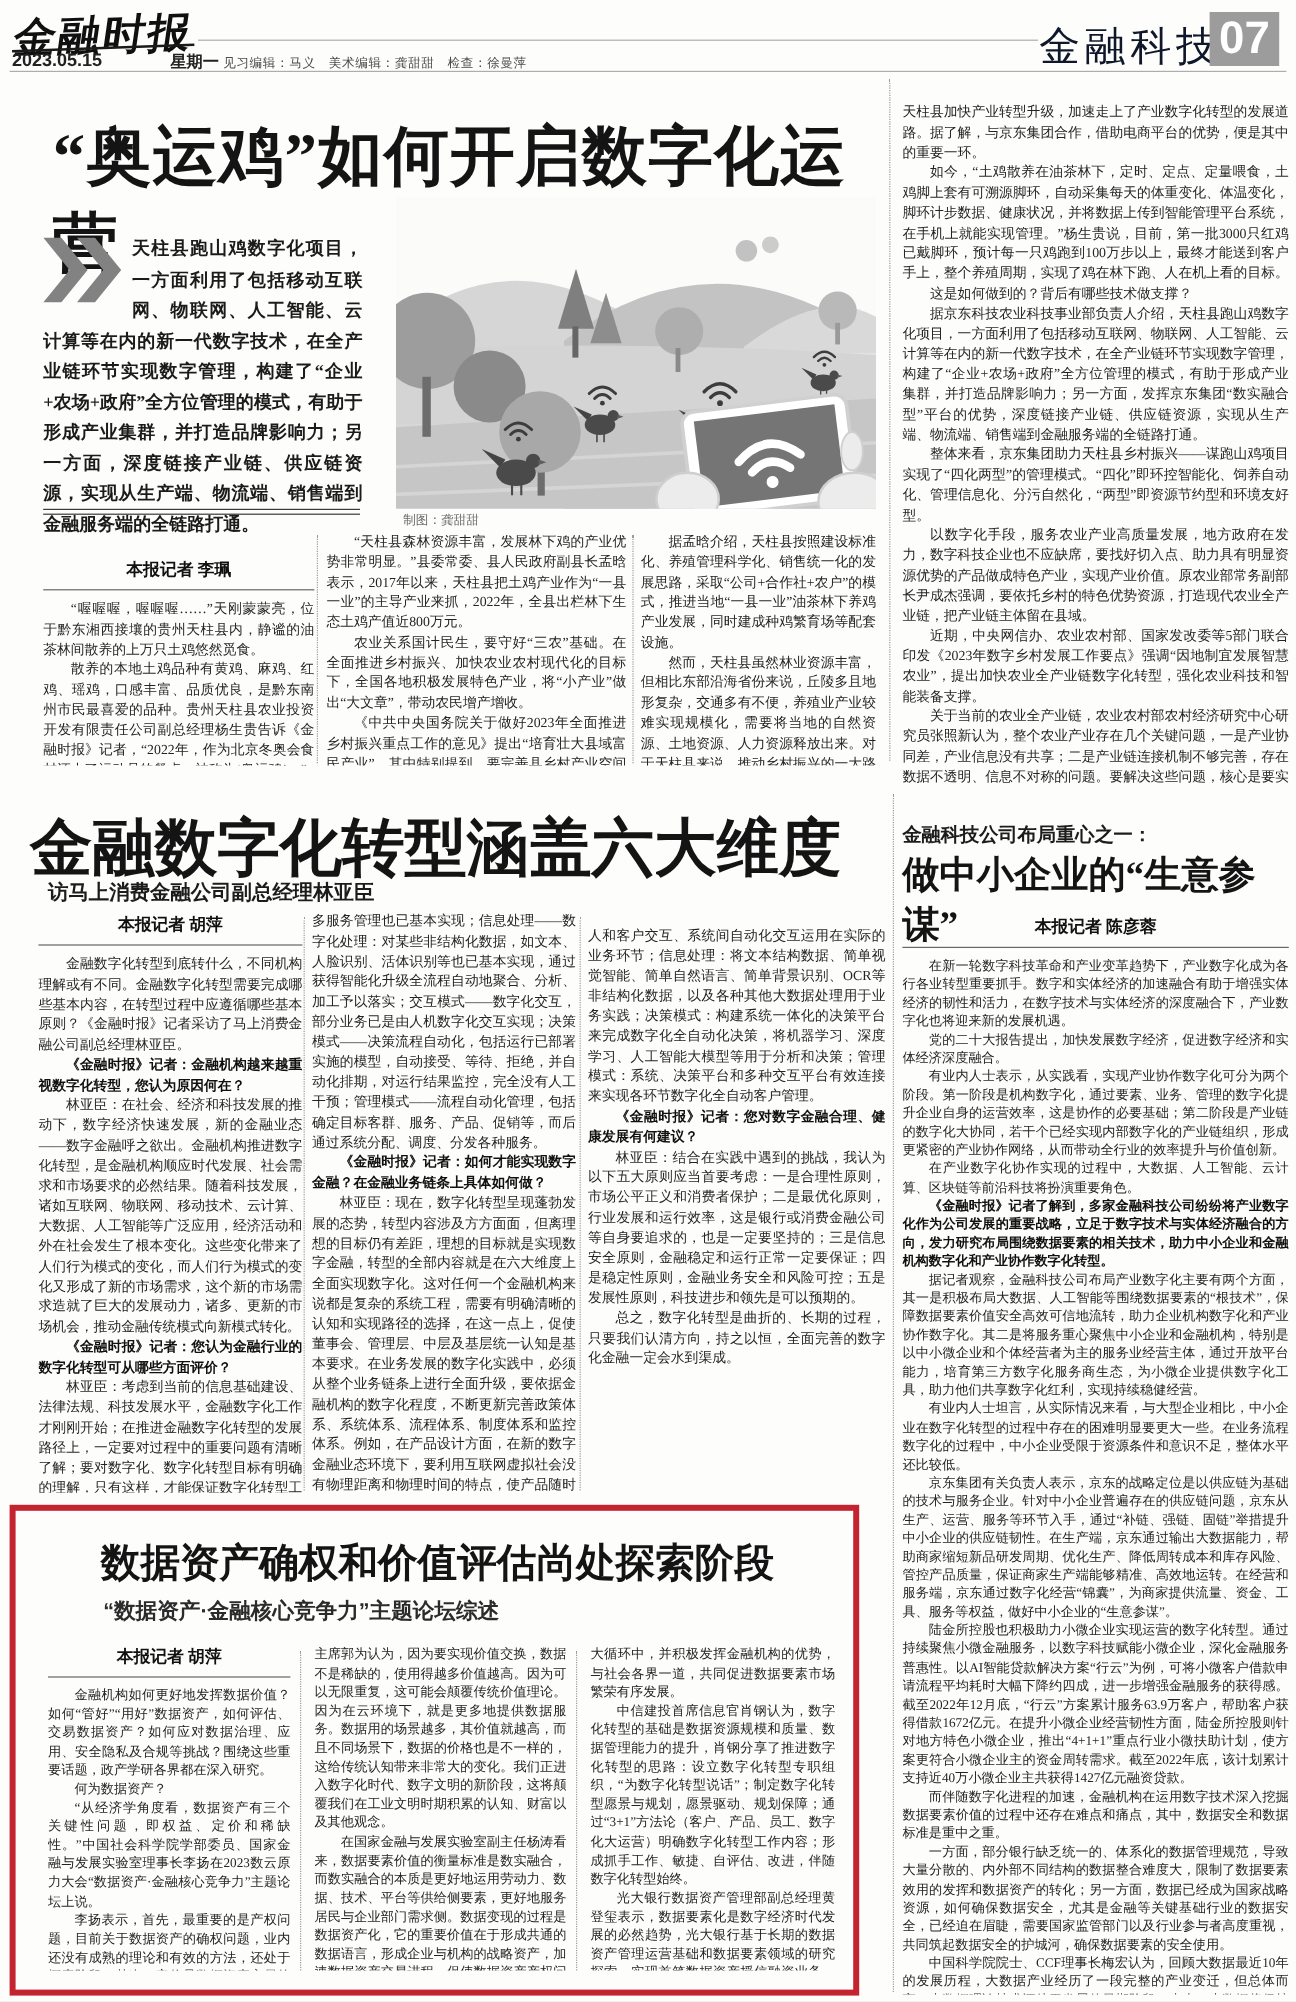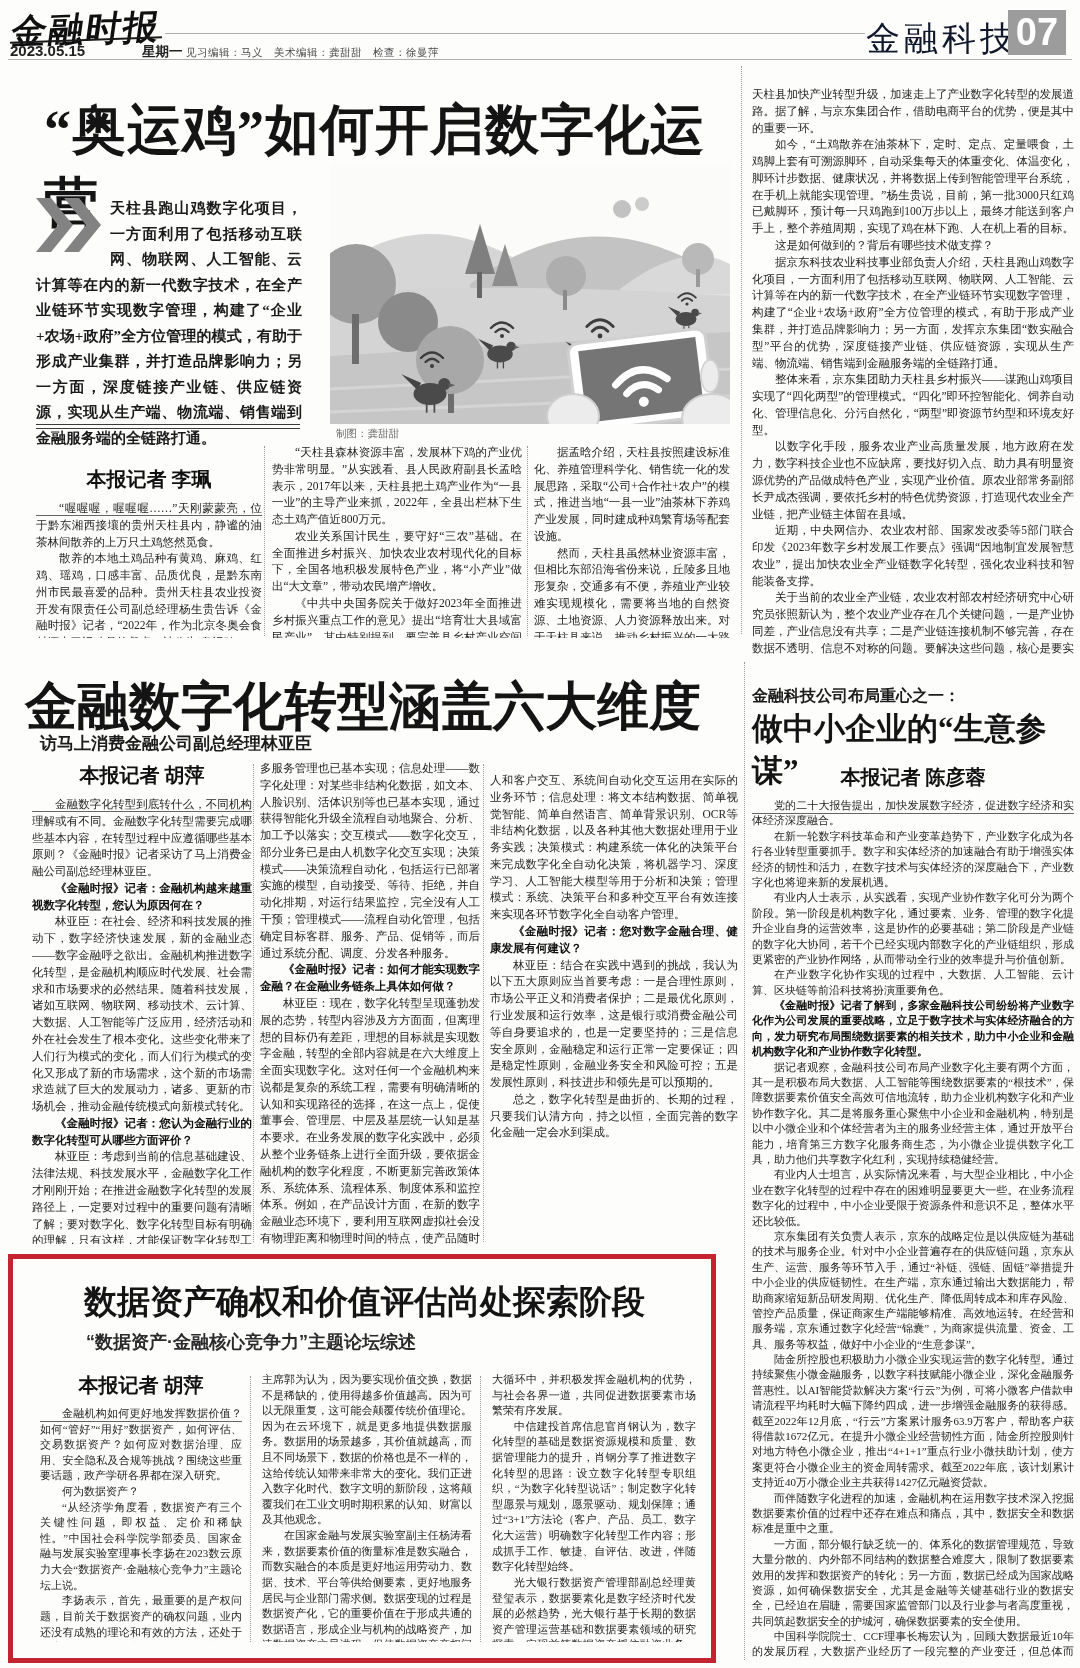--- a/index.html
+++ b/index.html
@@ -19,22 +19,22 @@
            font-size:38px;text-align:center;}
   
   .h-serif{font-family:"Liberation Serif",serif;font-weight:900;color:#141414;}
   .kicker{font-family:"Liberation Sans",sans-serif;font-weight:bold;color:#1c1c1c;}
   
   .col{font-family:"Liberation Serif",serif;font-size:11.5px;line-height:1.46;color:#242424;
        text-align:justify;overflow:hidden;}
   .col .para{margin:0;text-indent:2em;}
   .col .para.cont{text-indent:0;}
   .col .para.q{font-weight:bold;color:#111;}
-  .byline{font-family:"Liberation Serif",serif;font-weight:bold;font-size:20px;color:#111;
-          text-align:center;border-bottom:1px solid #666;padding-bottom:22px;}
+  .byline{font-family:"Liberation Serif",serif;font-weight:bold;font-size:14px;color:#111;
+          text-align:center;border-bottom:1px solid #666;padding-bottom:7px;}
   .intro{font-family:"Liberation Serif",serif;font-weight:bold;font-size:15px;line-height:1.7;
          color:#1b1b1b;text-align:justify;}
   .dbl-rule{height:3px;border-top:1px solid #3a3a3a;border-bottom:1px solid #3a3a3a;}
   .dotted-v{border-left:1px dotted #9b9b9b;width:0;}
   .caption{font-family:"Liberation Sans",sans-serif;font-size:10.5px;color:#6b6b6b;}
   .red-box{border:5px solid #c32430;background:#fdfdfc;}
   .subtitle{font-family:"Liberation Sans",sans-serif;font-weight:bold;color:#2b2b2b;}
 </style>
 </head>
 <body>
@@ -128,21 +128,21 @@
     <ellipse cx="380" cy="212" rx="9" ry="16" fill="#ececec" stroke="#cfcfcf" stroke-width="1.5"></ellipse>
   </svg>
   <div class="abs caption" style="left:336px;top:427px;">制图：龚甜甜</div>
 
   <div class="abs byline" style="left:36px;top:466px;width:226px;">本报记者 李珮</div>
   <div class="abs col" style="left:36px;top:500px;width:226px;height:138px;">
       <p class="para">“喔喔喔，喔喔喔……”天刚蒙蒙亮，位于黔东湘西接壤的贵州天柱县内，静谧的油茶林间散养的上万只土鸡悠然觅食。</p>
       <p class="para">散养的本地土鸡品种有黄鸡、麻鸡、红鸡、瑶鸡，口感丰富、品质优良，是黔东南州市民最喜爱的品种。贵州天柱县农业投资开发有限责任公司副总经理杨生贵告诉《金融时报》记者，“2022年，作为北京冬奥会食材还上了运动员的餐桌，被称为‘奥运鸡’。”</p>
     </div>
   <div class="abs col" style="left:272px;top:444px;width:250px;height:194px;">
-      <p class="para">“天柱县森林资源丰富，发展林下鸡的产业优势非常明显。”从实践看、县人民政府副县长孟晗表示，2017年以来，天柱县把土鸡产业作为“一县一业”的主导产业来抓，2022年，全县出栏林下生态土鸡产值近800万元。</p>
+      <p class="para">“天柱县森林资源丰富，发展林下鸡的产业优势非常明显。”县委常委、县人民政府副县长孟晗表示，2017年以来，天柱县把土鸡产业作为“一县一业”的主导产业来抓，2022年，全县出栏林下生态土鸡产值近800万元。</p>
       <p class="para">农业关系国计民生，要守好“三农”基础。在全面推进乡村振兴、加快农业农村现代化的目标下，全国各地积极发展特色产业，将“小产业”做出“大文章”，带动农民增产增收。</p>
       <p class="para">《中共中央国务院关于做好2023年全面推进乡村振兴重点工作的意见》提出“培育壮大县域富民产业”，其中特别提到，要完善县乡村产业空间布局，提升县域产业承载和配套服务功能，增强重点镇集聚功能，实施“一县一业”强县富民工程。</p>
     </div>
   <div class="abs col" style="left:534px;top:444px;width:196px;height:194px;">
       <p class="para">据孟晗介绍，天柱县按照建设标准化、养殖管理科学化、销售统一化的发展思路，采取“公司+合作社+农户”的模式，推进当地“一县一业”油茶林下养鸡产业发展，同时建成种鸡繁育场等配套设施。</p>
       <p class="para">然而，天柱县虽然林业资源丰富，但相比东部沿海省份来说，丘陵多且地形复杂，交通多有不便，养殖业产业较难实现规模化，需要将当地的自然资源、土地资源、人力资源释放出来。对于天柱县来说，推动乡村振兴的一大路径，就是让得天独厚的农业资源以数字化方式“活起来”，从而激发资源禀赋的比较优势。</p>
     </div>
   <div class="abs col" style="left:752px;top:66px;width:322px;height:570px;margin-top:20px;">
       <p class="para cont">天柱县加快产业转型升级，加速走上了产业数字化转型的发展道路。据了解，与京东集团合作，借助电商平台的优势，便是其中的重要一环。</p>
       <p class="para">如今，“土鸡散养在油茶林下，定时、定点、定量喂食，土鸡脚上套有可溯源脚环，自动采集每天的体重变化、体温变化，脚环计步数据、健康状况，并将数据上传到智能管理平台系统，在手机上就能实现管理。”杨生贵说，目前，第一批3000只红鸡已戴脚环，预计每一只鸡跑到100万步以上，最终才能送到客户手上，整个养殖周期，实现了鸡在林下跑、人在机上看的目标。</p>
@@ -180,22 +180,22 @@
       <p class="para">总之，数字化转型是曲折的、长期的过程，只要我们认清方向，持之以恒，全面完善的数字化金融一定会水到渠成。</p>
     </div>
   <div class="abs dotted-v" style="left:253px;top:764px;height:478px;"></div>
   <div class="abs dotted-v" style="left:483px;top:764px;height:478px;"></div>
   <div class="abs dotted-v" style="left:744px;top:662px;height:998px;"></div>
 
   <div class="abs kicker" style="left:752px;top:686px;font-size:16px;">金融科技公司布局重心之一：</div>
   <div class="abs h-serif" style="left:752px;top:708px;width:326px;font-size:31px;">做中小企业的“生意参谋”</div>
   <div class="abs byline" style="left:752px;top:764px;width:322px;">本报记者 陈彦蓉</div>
   <div class="abs col" style="left:752px;top:798px;width:322px;height:864px;font-size:11px;line-height:1.4;">
+      <p class="para">在新一轮数字科技革命和产业变革趋势下，产业数字化成为各行各业转型重要抓手。数字和实体经济的加速融合有助于增强实体经济的韧性和活力，在数字技术与实体经济的深度融合下，产业数字化也将迎来新的发展机遇。</p>
       <p class="para">党的二十大报告提出，加快发展数字经济，促进数字经济和实体经济深度融合。</p>
-      <p class="para">在新一轮数字科技革命和产业变革趋势下，产业数字化成为各行各业转型重要抓手。数字和实体经济的加速融合有助于增强实体经济的韧性和活力，在数字技术与实体经济的深度融合下，产业数字化也将迎来新的发展机遇。</p>
       <p class="para">有业内人士表示，从实践看，实现产业协作数字化可分为两个阶段。第一阶段是机构数字化，通过要素、业务、管理的数字化提升企业自身的运营效率，这是协作的必要基础；第二阶段是产业链的数字化大协同，若干个已经实现内部数字化的产业链组织，形成更紧密的产业协作网络，从而带动全行业的效率提升与价值创新。</p>
       <p class="para">在产业数字化协作实现的过程中，大数据、人工智能、云计算、区块链等前沿科技将扮演重要角色。</p>
       <p class="para q">《金融时报》记者了解到，多家金融科技公司纷纷将产业数字化作为公司发展的重要战略，立足于数字技术与实体经济融合的方向，发力研究布局围绕数据要素的相关技术，助力中小企业和金融机构数字化和产业协作数字化转型。</p>
       <p class="para">据记者观察，金融科技公司布局产业数字化主要有两个方面，其一是积极布局大数据、人工智能等围绕数据要素的“根技术”，保障数据要素价值安全高效可信地流转，助力企业机构数字化和产业协作数字化。其二是将服务重心聚焦中小企业和金融机构，特别是以中小微企业和个体经营者为主的服务业经营主体，通过开放平台能力，培育第三方数字化服务商生态，为小微企业提供数字化工具，助力他们共享数字化红利，实现持续稳健经营。</p>
       <p class="para">有业内人士坦言，从实际情况来看，与大型企业相比，中小企业在数字化转型的过程中存在的困难明显要更大一些。在业务流程数字化的过程中，中小企业受限于资源条件和意识不足，整体水平还比较低。</p>
       <p class="para">京东集团有关负责人表示，京东的战略定位是以供应链为基础的技术与服务企业。针对中小企业普遍存在的供应链问题，京东从生产、运营、服务等环节入手，通过“补链、强链、固链”举措提升中小企业的供应链韧性。在生产端，京东通过输出大数据能力，帮助商家缩短新品研发周期、优化生产、降低周转成本和库存风险、管控产品质量，保证商家生产端能够精准、高效地运转。在经营和服务端，京东通过数字化经营“锦囊”，为商家提供流量、资金、工具、服务等权益，做好中小企业的“生意参谋”。</p>
       <p class="para">陆金所控股也积极助力小微企业实现运营的数字化转型。通过持续聚焦小微金融服务，以数字科技赋能小微企业，深化金融服务普惠性。以AI智能贷款解决方案“行云”为例，可将小微客户借款申请流程平均耗时大幅下降约四成，进一步增强金融服务的获得感。截至2022年12月底，“行云”方案累计服务63.9万客户，帮助客户获得借款1672亿元。在提升小微企业经营韧性方面，陆金所控股则针对地方特色小微企业，推出“4+1+1”重点行业小微扶助计划，使方案更符合小微企业主的资金周转需求。截至2022年底，该计划累计支持近40万小微企业主共获得1427亿元融资贷款。</p>
       <p class="para">而伴随数字化进程的加速，金融机构在运用数字技术深入挖掘数据要素价值的过程中还存在难点和痛点，其中，数据安全和数据标准是重中之重。</p>
       <p class="para">一方面，部分银行缺乏统一的、体系化的数据管理规范，导致大量分散的、内外部不同结构的数据整合难度大，限制了数据要素效用的发挥和数据资产的转化；另一方面，数据已经成为国家战略资源，如何确保数据安全，尤其是金融等关键基础行业的数据安全，已经迫在眉睫，需要国家监管部门以及行业参与者高度重视，共同筑起数据安全的护城河，确保数据要素的安全使用。</p>
       <p class="para">中国科学院院士、CCF理事长梅宏认为，回顾大数据最近10年的发展历程，大数据产业经历了一段完整的产业变迁，但总体而言，大数据理论技术还处于发展的早期阶段。未来，大数据将保持长期稳定增长。在这种情况下，传统的计算架构已经不适应目前数据指数增长的发展模式，所以数与云要紧密结合。如果没有云的能力，数据就无法得到有效处理，我们要以数据为中心，构建新的计算机技术体系，迎接高性能、可用性、能效等各方面挑战，从而满足大数据高效处理的需求。现阶段而言，ChatGPT是AI发展史上重要的里程碑事件，在这个背景下，AI一定离不开算力和大数据的支撑。</p>

